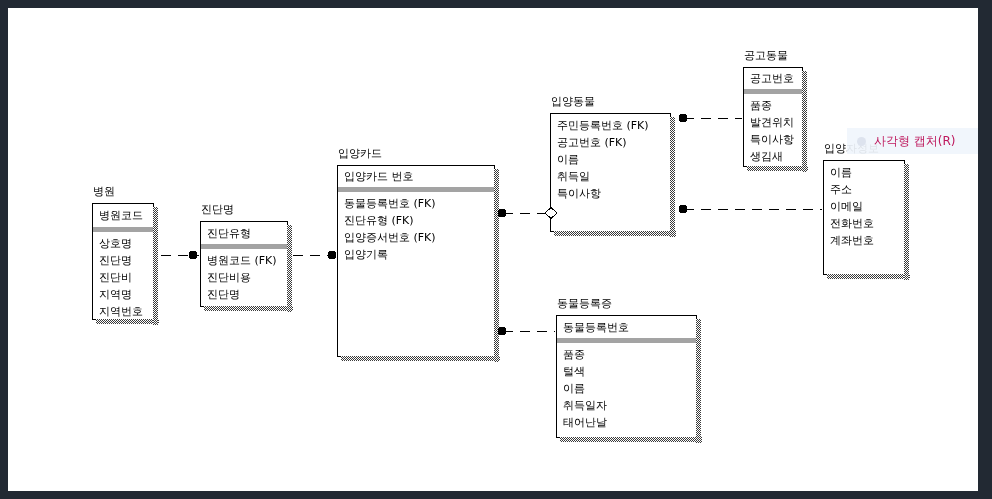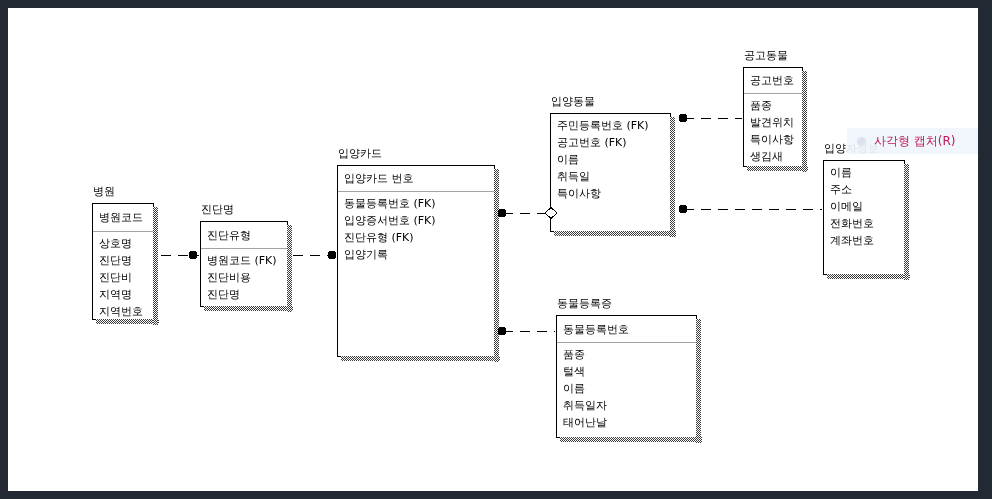--- a/index.html
+++ b/index.html
@@ -9,21 +9,21 @@
 
   
   .entity{position:absolute;z-index:2;}
   .etitle{position:absolute;left:1px;bottom:calc(100% + 4px);font-size:11px;color:#000;white-space:nowrap;}
   .ebox{position:absolute;left:0;top:0;right:0;bottom:0;background:#fff;border:1px solid #000;box-sizing:border-box;}
   
   .ebox::after{content:"";position:absolute;left:100%;top:3px;width:5px;height:calc(100% + 3px);
     background:repeating-conic-gradient(#3a3a3a 0% 25%,#ffffff 0% 50%);background-size:2px 2px;}
   .ebox::before{content:"";position:absolute;top:100%;left:3px;width:calc(100% + 3px);height:5px;
     background:repeating-conic-gradient(#3a3a3a 0% 25%,#ffffff 0% 50%);background-size:2px 2px;}
-  .ekey{border-bottom:1px solid #a3a3a3;font-size:11px;color:#000;display:flex;align-items:center;
+  .ekey{border-bottom:5px solid #a3a3a3;font-size:11px;color:#000;display:flex;align-items:center;
     padding-left:6px;box-sizing:border-box;white-space:nowrap;overflow:visible;}
   .eattrs{padding:3px 0 0 6px;}
   .attr{font-size:11px;line-height:17px;color:#000;white-space:nowrap;}
 
   
   .rels{position:absolute;left:0;top:0;z-index:3;pointer-events:none;}
 
   
   .snip-overlay{position:absolute;left:847px;top:128px;width:131px;height:26px;z-index:4;
     background:rgba(240,245,252,0.92);display:flex;align-items:center;font-size:12px;color:#be185d;}
@@ -60,22 +60,22 @@
         </div>
     </div>
   </div>
 
   <div class="entity" style="left:337px;top:165px;width:158px;height:192px">
     <div class="etitle">입양카드</div>
     <div class="ebox">
       <div class="ekey" style="height:26px">입양카드 번호</div>
       <div class="eattrs">
           <div class="attr">동물등록번호 (FK)</div>
+          <div class="attr">진단유형 (FK)</div>
           <div class="attr">입양증서번호 (FK)</div>
-          <div class="attr">진단유형 (FK)</div>
           <div class="attr">입양기록</div>
         </div>
     </div>
   </div>
 
   <div class="entity" style="left:550px;top:113px;width:121px;height:119px">
     <div class="etitle">입양동물</div>
     <div class="ebox">
       <div class="eattrs">
           <div class="attr">주민등록번호 (FK)</div>

